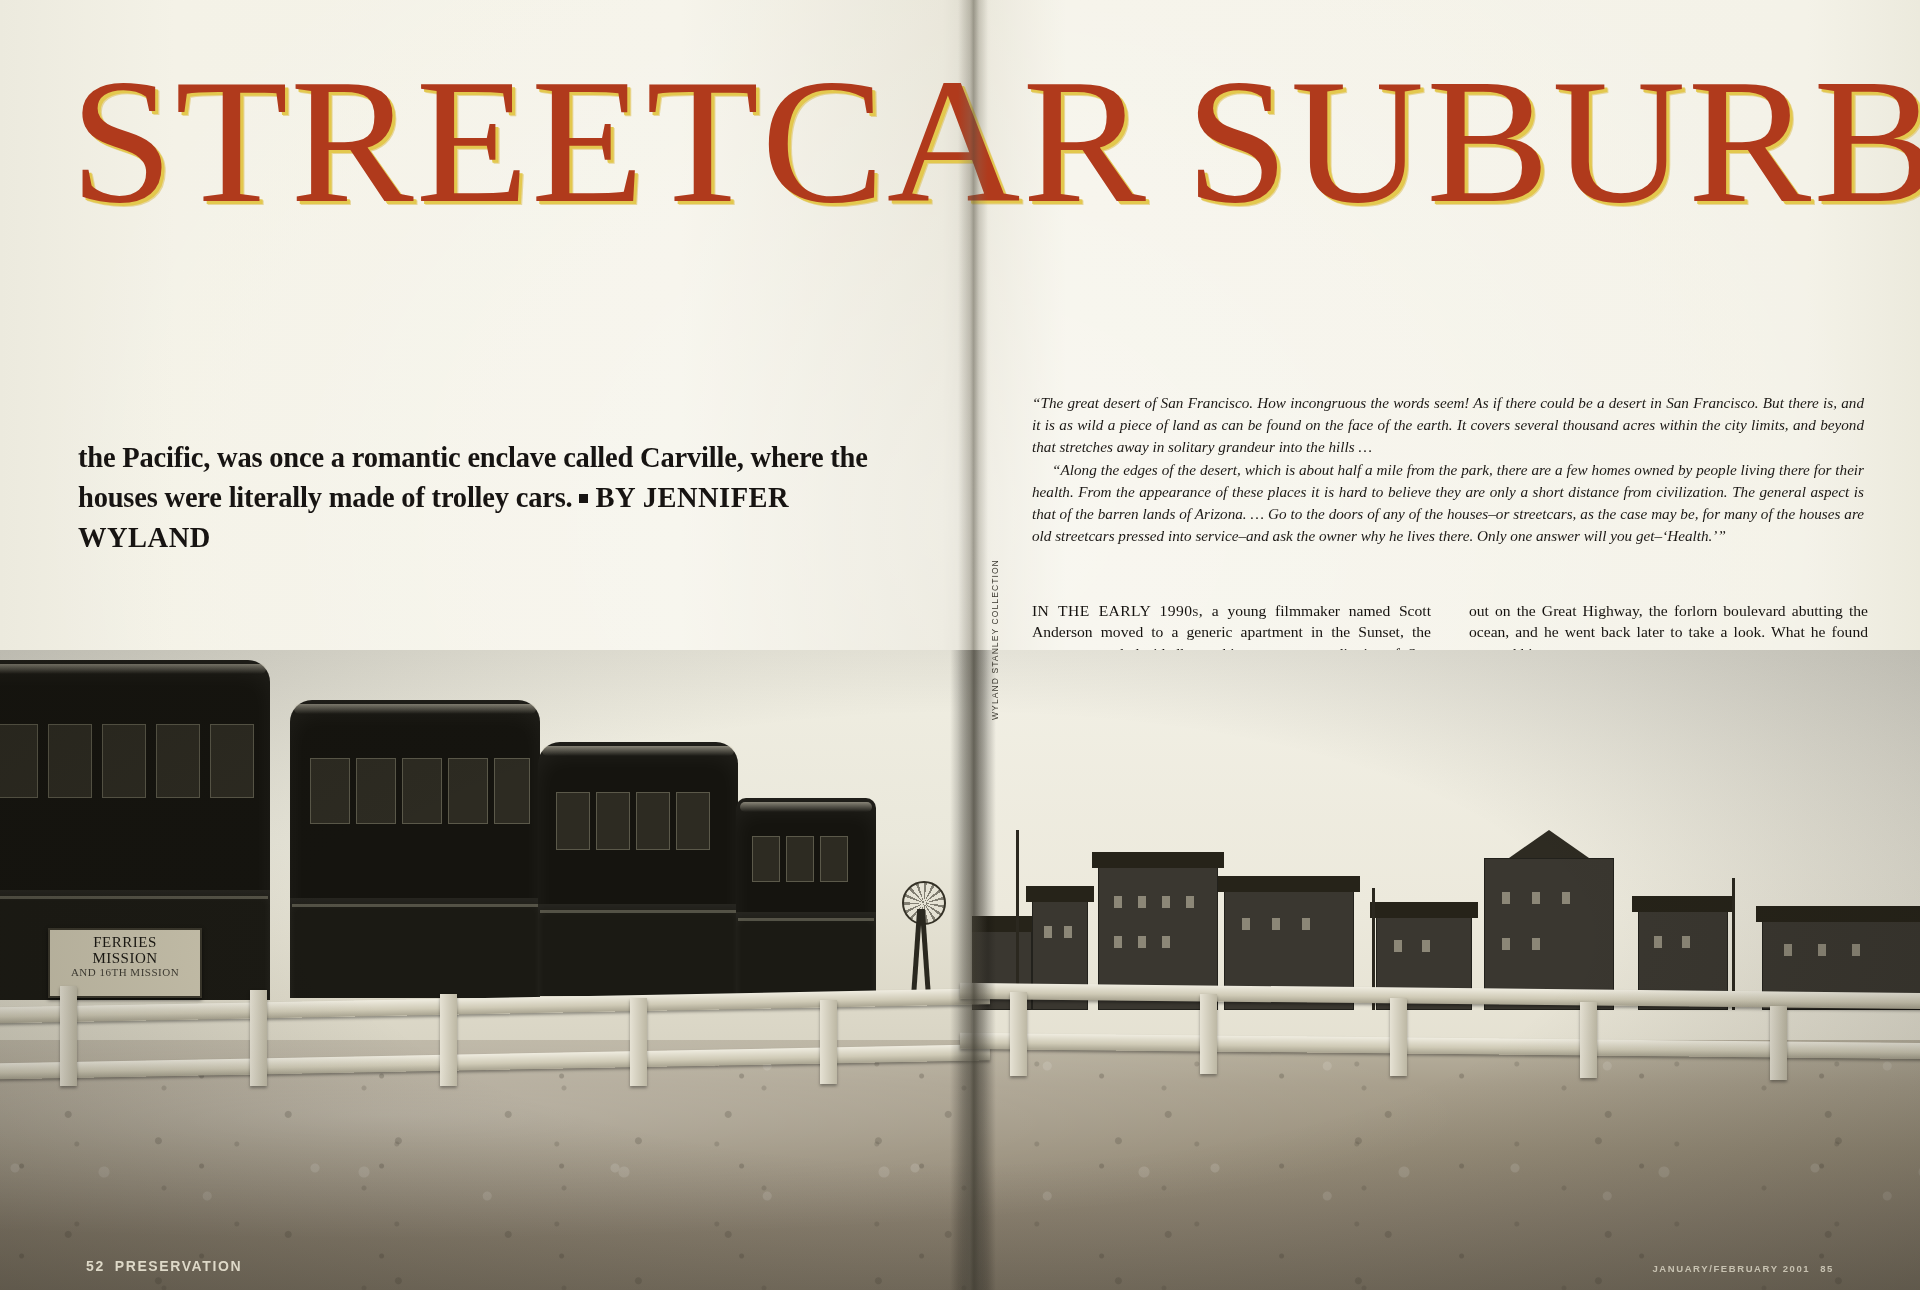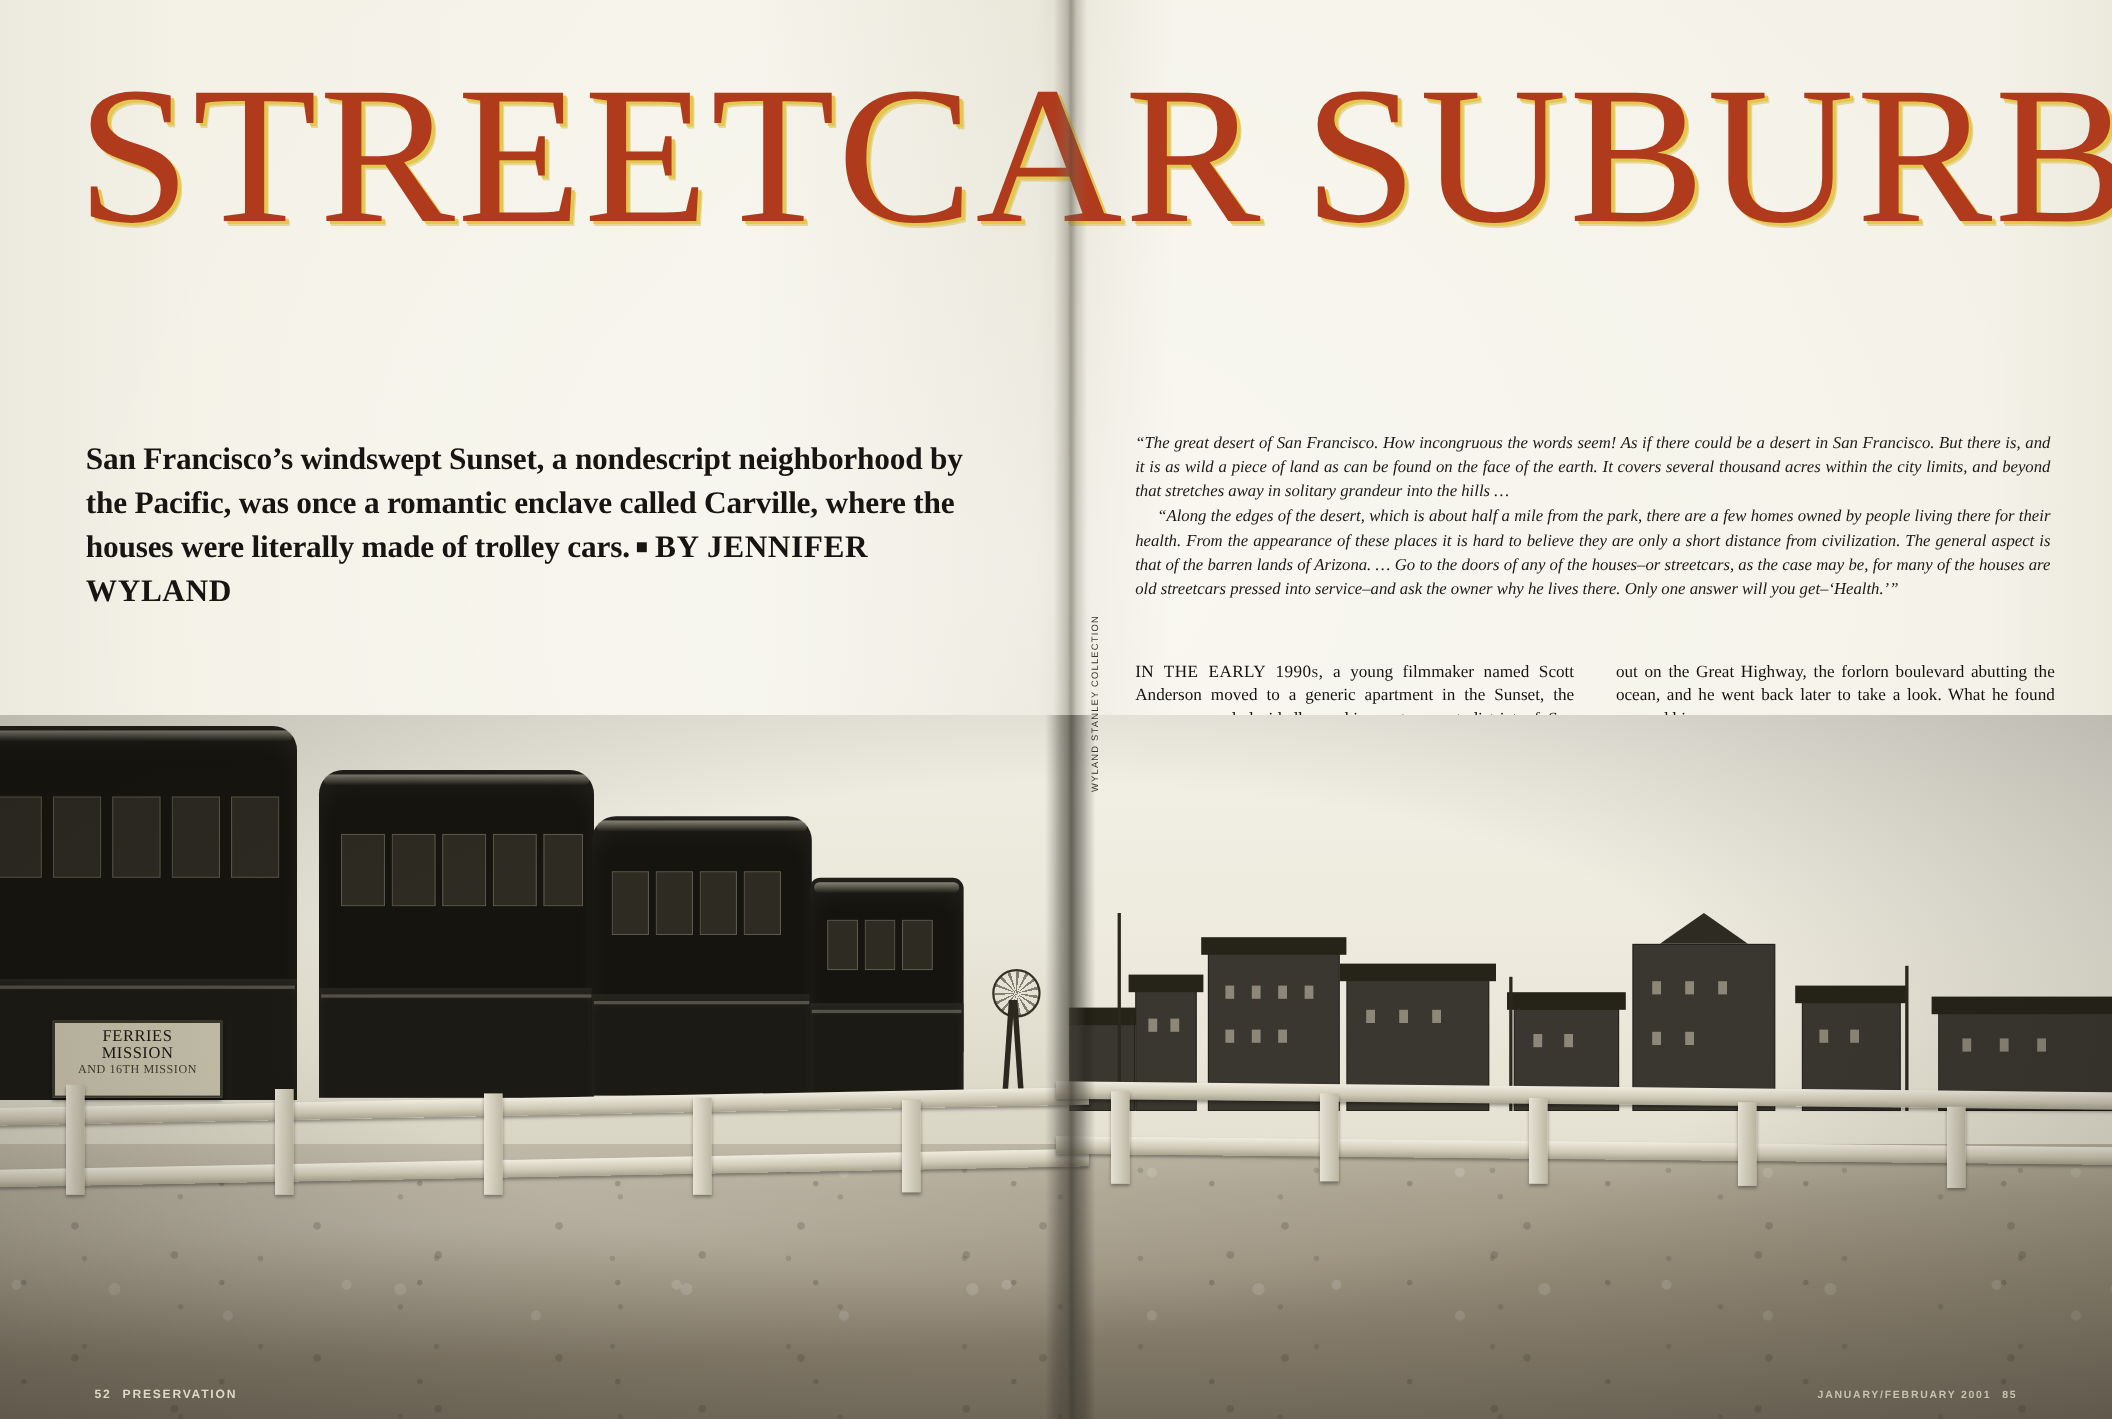--- a/index.html
+++ b/index.html
@@ -307,21 +307,21 @@
     letter-spacing: 1.1px;
     color: #3a372e;
     white-space: nowrap;
   }
 
   
   .folio-left {
     position: absolute;
     left: 86px; bottom: 16px;
     font-family: "Liberation Sans", sans-serif;
-    font-size: 11px;
+    font-size: 14px;
     letter-spacing: 1.6px;
     color: #ded9c8;
     font-weight: bold;
   }
   .folio-left .num { margin-right: 10px; }
   .folio-right {
     position: absolute;
     right: 86px; bottom: 16px;
     font-family: "Liberation Sans", sans-serif;
     font-size: 9.5px;
@@ -339,21 +339,21 @@
 
   <div class="leaf left"></div>
   <div class="leaf right"></div>
   <div class="paper-tint"></div>
 
   <div class="headline">
     <span class="word1">STREETCAR</span><span class="word2">SUBURB</span>
   </div>
 
   <div class="deck">
-    <span>San Francisco’s windswept Sunset, a nondescript neighborhood by</span><br>
+    <br>
     <span>the Pacific, was once a romantic enclave called Carville, where the</span><br>
     <span>houses were literally made of trolley cars.</span><span class="sq"></span><span class="byline">BY JENNIFER WYLAND</span>
   </div>
 
   <div class="pullquote">
     <p class="first">“The great desert of San Francisco. How incongruous the words seem! As if there could be a desert in San Francisco. But there is, and it is as wild a piece of land as can be found on the face of the earth. It covers several thousand acres within the city limits, and beyond that stretches away in solitary grandeur into the hills …</p>
     <p>“Along the edges of the desert, which is about half a mile from the park, there are a few homes owned by people living there for their health. From the appearance of these places it is hard to believe they are only a short distance from civilization. The general aspect is that of the barren lands of Arizona. … Go to the doors of any of the houses–or streetcars, as the case may be, for many of the houses are old streetcars pressed into service–and ask the owner why he lives there. Only one answer will you get–‘Health.’”</p>
   </div>
 
   <div class="bodycols">

